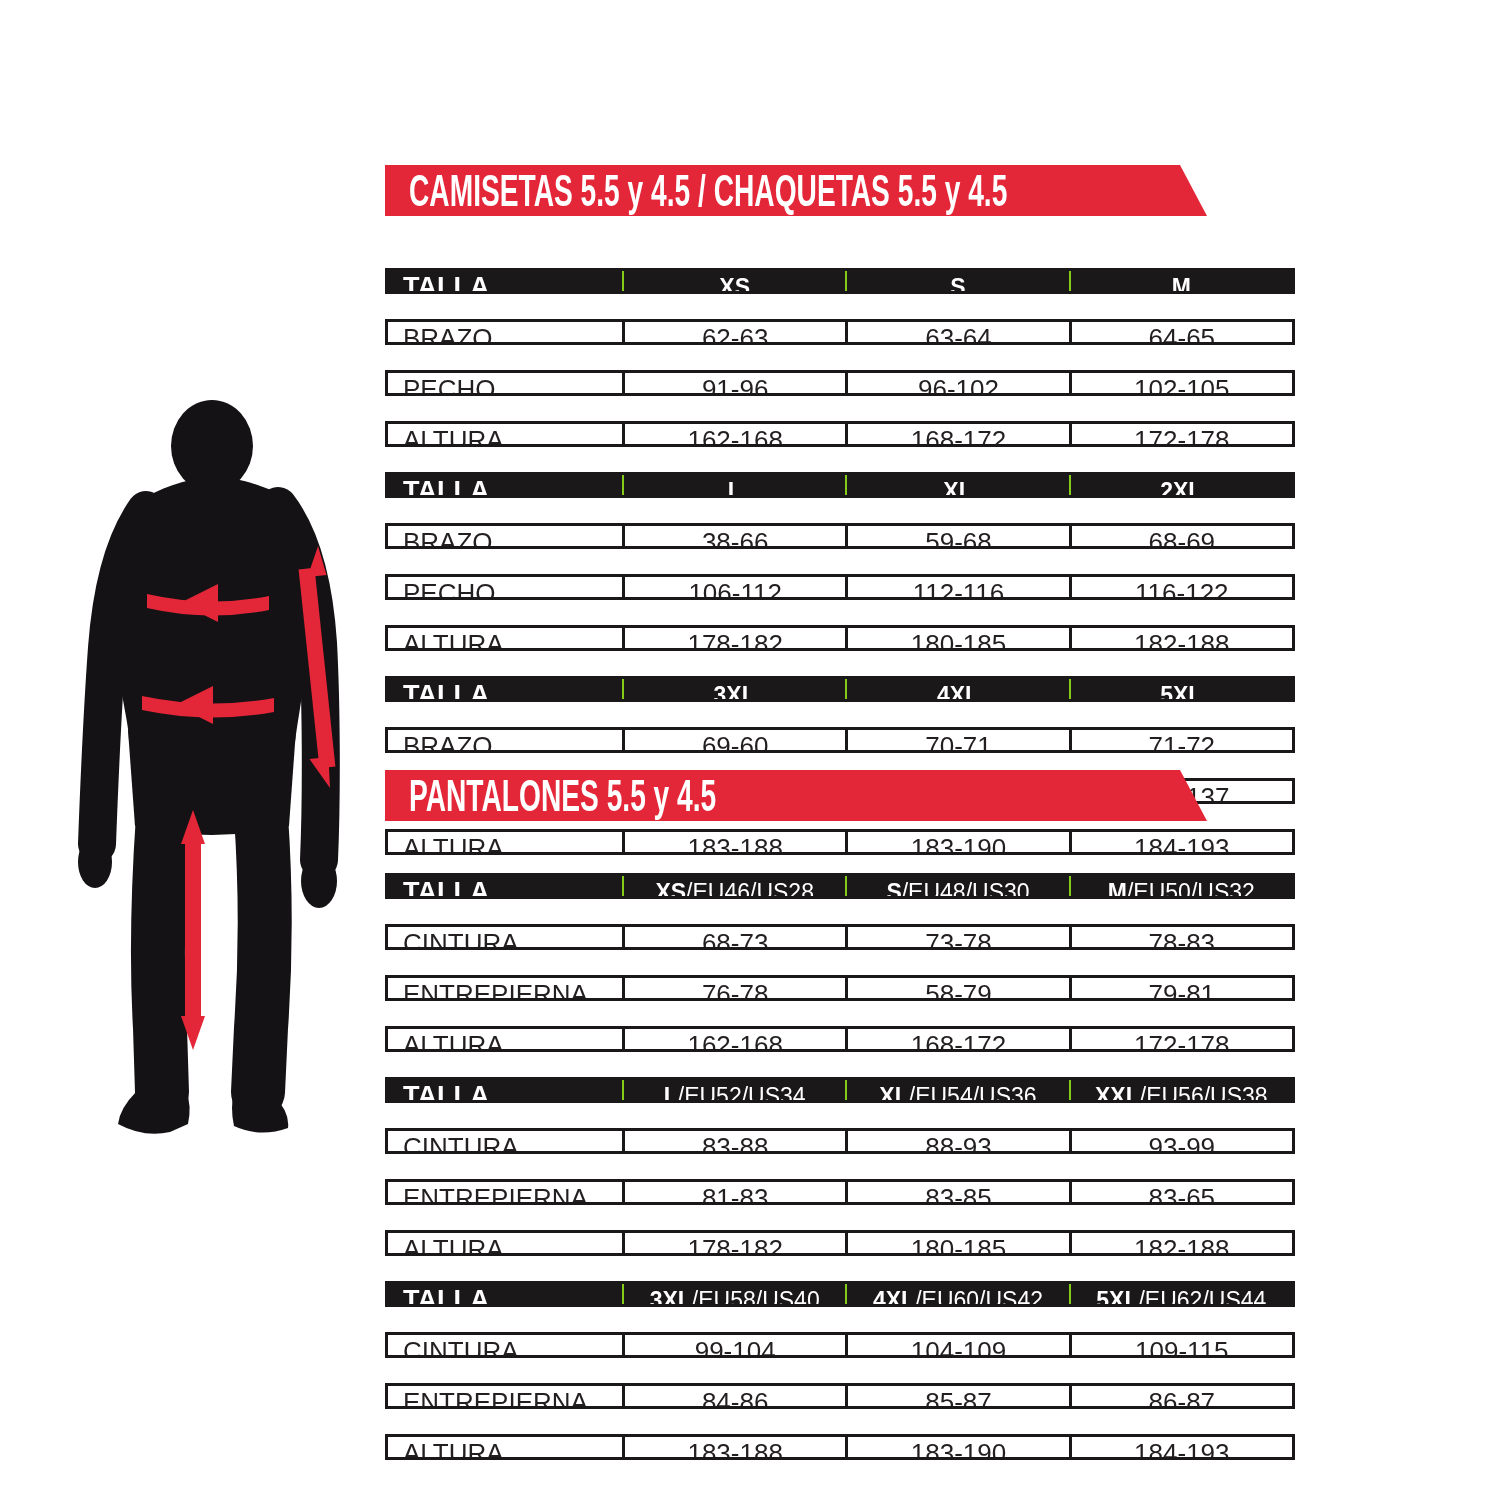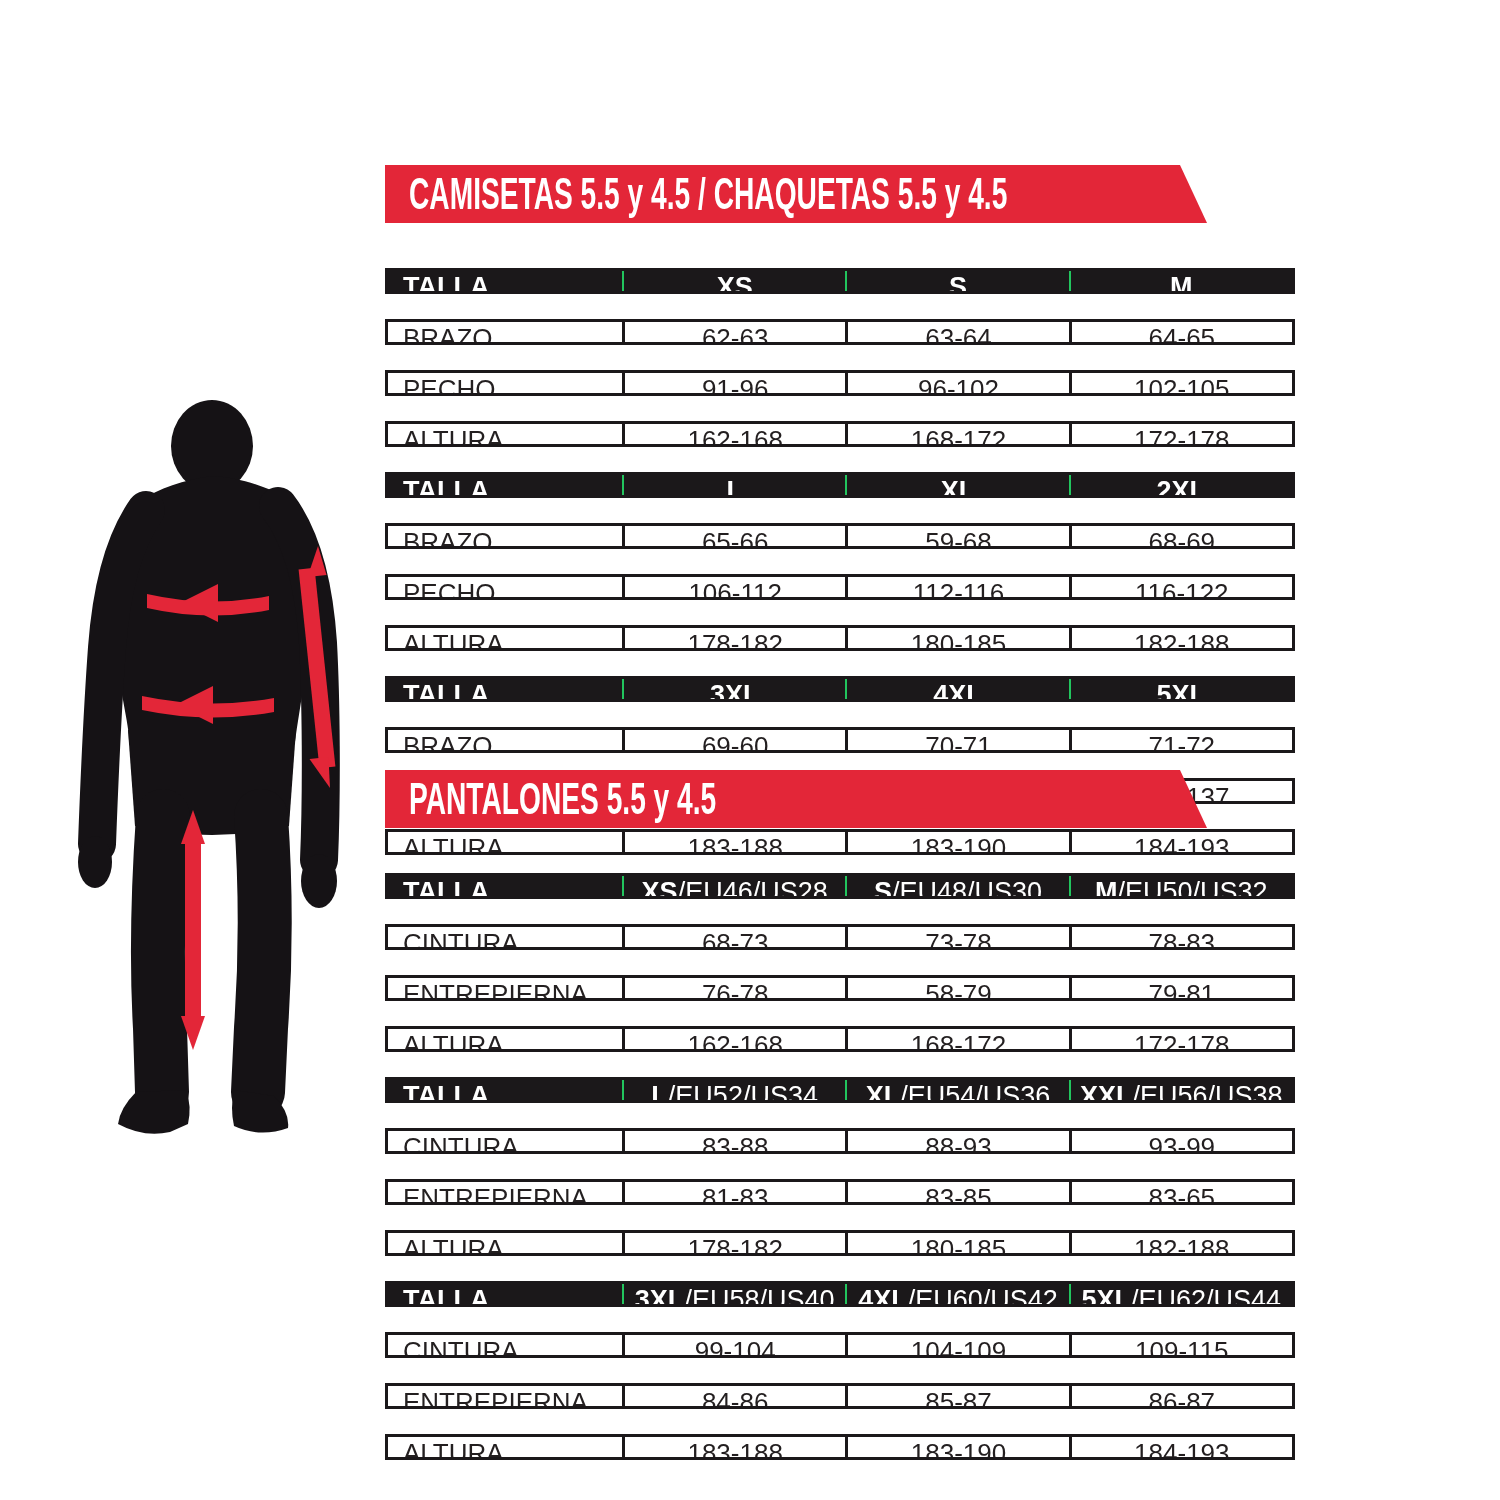--- a/index.html
+++ b/index.html
@@ -7,21 +7,21 @@
     --ink:#1B181A;
     --txt:#231F20;
   }
   html,body{margin:0;padding:0;}
   body{
     width:1500px;height:1500px;background:#ffffff;position:relative;
     font-family:"Liberation Sans", sans-serif;color:var(--txt);
     overflow:hidden;
   }
   .banner{
-    position:absolute;left:385px;width:822px;height:58px;background:var(--red);
+    position:absolute;left:385px;width:822px;height:51px;background:var(--red);
     clip-path:polygon(0 0, calc(100% - 27px) 0, 100% 100%, 0 100%);
     display:flex;align-items:center;padding-left:0;
   }
   .banner .banner-text{
     display:inline-block;color:#fff;font-weight:bold;font-size:44px;
     letter-spacing:0px;white-space:nowrap;transform:scaleX(0.64);
     transform-origin:0 50%;margin-left:24px;
   }
   #banner-shirts{top:165px;}
   #banner-pants{top:770px;}
@@ -33,21 +33,21 @@
     border:3px solid var(--ink);margin-bottom:2.5px;margin-top:25px;
   }
   .row.header{background:var(--ink);color:#ffffff;}
   .cell{
     box-sizing:border-box;line-height:32px;font-size:26px;overflow:hidden;
     white-space:nowrap;
   }
   .label-cell{width:234px;flex:none;text-align:left;padding-left:15px;}
   .val-cell{flex:1;text-align:center;border-left:3px solid var(--ink);}
   .row.header .label-cell{font-weight:bold;font-size:27px;}
-  .row.header .val-cell{border-left:2px solid #22c55e;font-weight:bold;font-size:27px;}
+  .row.header .val-cell{border-left:2px solid #84cc16;font-weight:bold;font-size:23px;}
   .row.header .val-cell .suffix{font-weight:normal;text-align:center;}
   #figure-wrap{position:absolute;left:62px;top:398px;width:286px;height:742px;}
 </style>
 </head>
 <body>
 
 <div id="figure-wrap">
   <svg width="286" height="742" viewBox="0 0 286 742" xmlns="http://www.w3.org/2000/svg">
     <g fill="#151215" stroke="none">
 
@@ -136,21 +136,21 @@
       <div class="cell val-cell">172-178</div>
     </div>
     <div class="row header">
       <div class="cell label-cell">TALLA</div>
       <div class="cell val-cell"><span>L</span></div>
       <div class="cell val-cell"><span>XL</span></div>
       <div class="cell val-cell"><span>2XL</span></div>
     </div>
     <div class="row">
       <div class="cell label-cell">BRAZO</div>
-      <div class="cell val-cell">65-66</div>
+      <div class="cell val-cell">38-66</div>
       <div class="cell val-cell">59-68</div>
       <div class="cell val-cell">68-69</div>
     </div>
     <div class="row">
       <div class="cell label-cell">PECHO</div>
       <div class="cell val-cell">106-112</div>
       <div class="cell val-cell">112-116</div>
       <div class="cell val-cell">116-122</div>
     </div>
     <div class="row">

